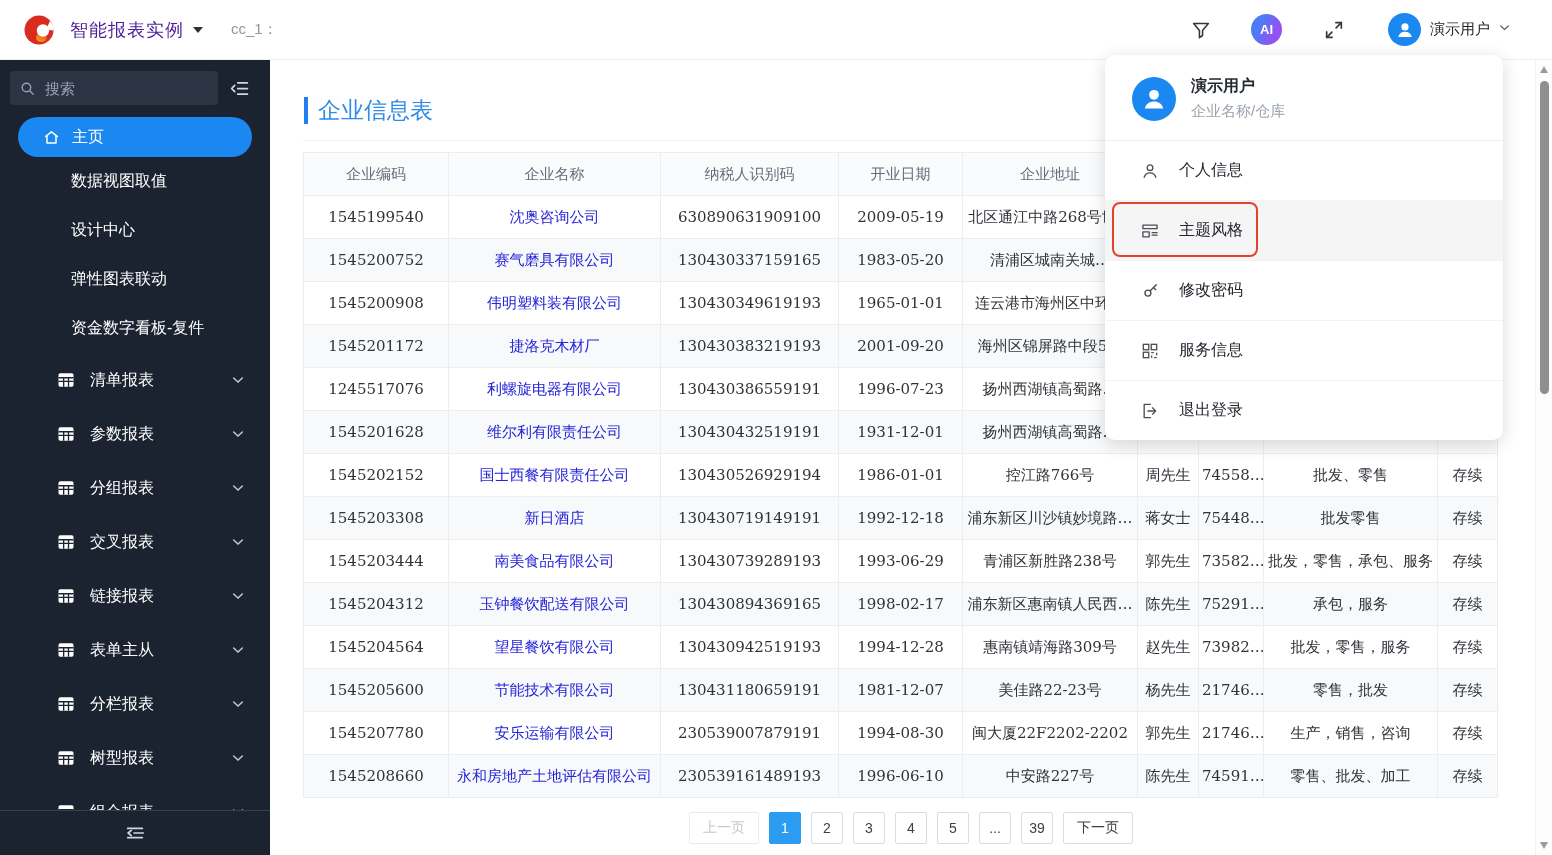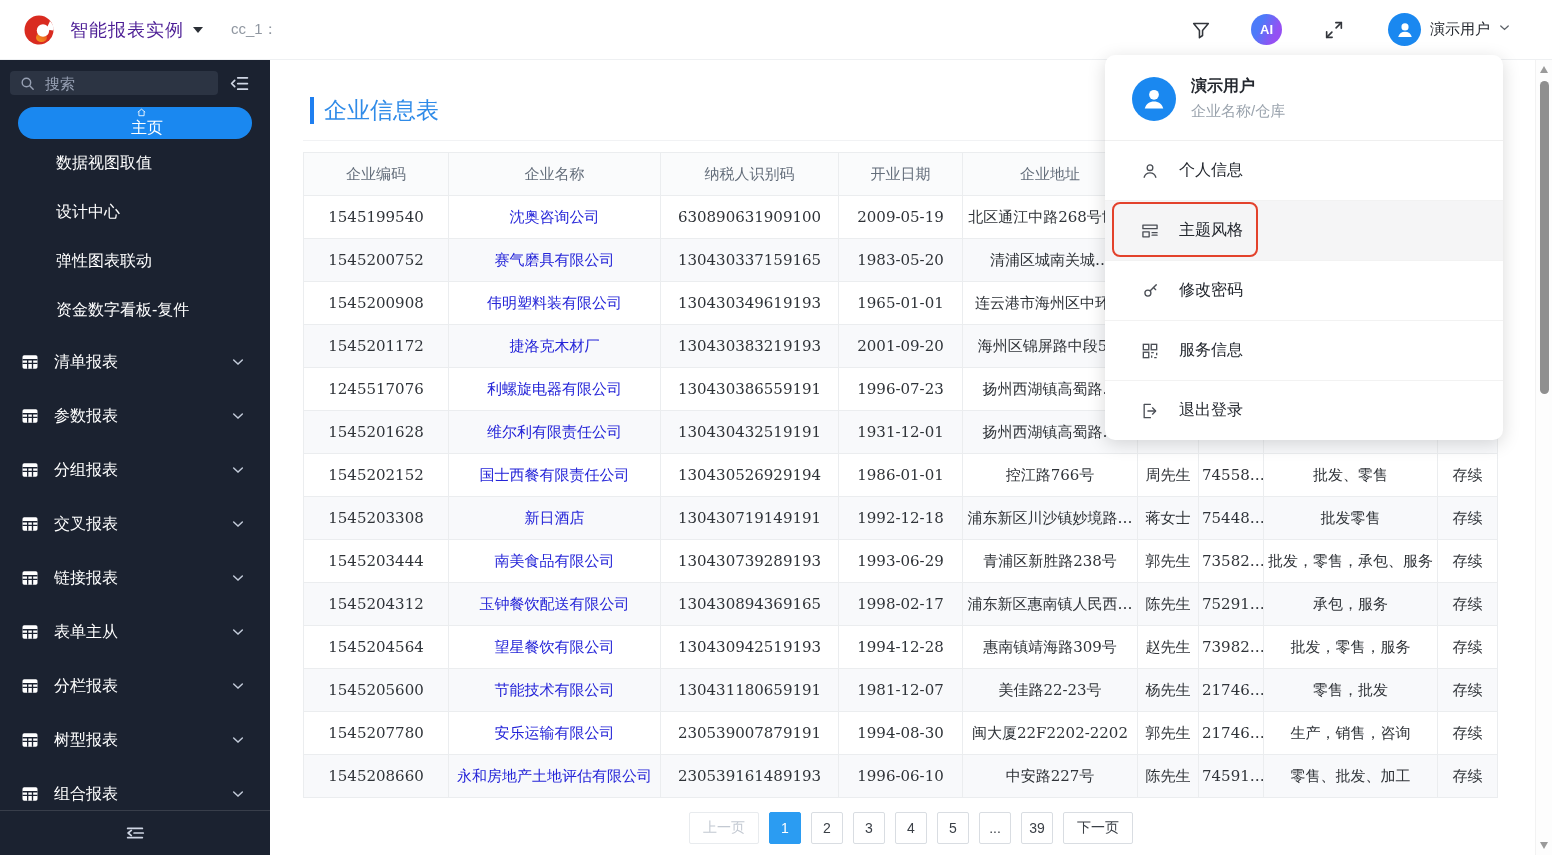--- a/index.html
+++ b/index.html
@@ -23,40 +23,40 @@
   .user-chip{display:flex;align-items:center;margin-left:30px;cursor:pointer;}
   .avatar-sm{width:33px;height:33px;border-radius:50%;background:#1a88f0;display:flex;
              align-items:center;justify-content:center;}
   .user-name{font-size:15px;color:#23272e;margin-left:9px;}
   .chev-sm{margin-left:7px;}
 
   
   .sidebar{position:absolute;top:60px;left:0;width:270px;height:795px;background:#1b2230;
            z-index:4;overflow:hidden;}
   .search-row{display:flex;align-items:center;padding:11px 10px 4px 10px;}
-  .search-box{width:208px;height:24px;background:#2c3443;border-radius:4px;display:flex;align-items:center;}
+  .search-box{width:208px;height:34px;background:#2c3443;border-radius:4px;display:flex;align-items:center;}
   .search-box svg{margin:0 7px 0 9px;}
   .search-input{background:transparent;border:none;outline:none;color:#cfd6e4;font-size:15px;width:150px;
                 font-family:"Liberation Sans",sans-serif;}
   .search-input::placeholder{color:#97a0b3;}
   .collapse-btn{margin-left:11px;cursor:pointer;display:flex;}
   .nav{margin-top:8px;}
-  .nav-home{margin:0 18px;height:32px;border-radius:20px;background:#1a88f0;color:#fff;display:flex;
-            align-items:center;padding-left:24px;font-size:16px;cursor:pointer;flex-direction:column;}
+  .nav-home{margin:0 18px;height:40px;border-radius:20px;background:#1a88f0;color:#fff;display:flex;
+            align-items:center;padding-left:24px;font-size:16px;cursor:pointer;}
   .nav-home svg{margin-right:11px;}
-  .nav-text-item{height:49px;display:flex;align-items:center;padding-left:56px;color:#fff;font-size:16px;cursor:pointer;}
-  .nav-group-item{height:54px;display:flex;align-items:center;padding:0 24px 0 20px;color:#fff;font-size:16px;cursor:pointer;}
+  .nav-text-item{height:49px;display:flex;align-items:center;padding-left:71px;color:#fff;font-size:16px;cursor:pointer;}
+  .nav-group-item{height:54px;display:flex;align-items:center;padding:0 24px 0 56px;color:#fff;font-size:16px;cursor:pointer;}
   .nav-group-item .gicon{margin-right:14px;display:flex;}
   .nav-group-item .chev{margin-left:auto;display:flex;}
   .sidebar-footer{position:absolute;bottom:0;left:0;right:0;height:44px;border-top:1px solid rgba(255,255,255,.13);
                   display:flex;align-items:center;justify-content:center;cursor:pointer;background:#1b2230;}
 
   
   .main{position:absolute;top:60px;left:270px;width:1282px;height:795px;background:#fff;}
-  .page-title-wrap{position:absolute;top:35px;left:40px;display:flex;align-items:center;}
+  .page-title-wrap{position:absolute;top:35px;left:34px;display:flex;align-items:center;}
   .title-bar{width:4px;height:27px;background:#1f7ff0;margin-right:10px;}
   .page-title{font-family:"DejaVu Serif",serif;font-size:23px;color:#2f8be8;}
   .title-divider{position:absolute;top:80px;left:33px;width:1197px;height:1px;background:#f1f2f4;}
 
   table.grid{position:absolute;top:92px;left:33px;width:1194px;border-collapse:collapse;table-layout:fixed;
              font-family:"DejaVu Serif",serif;font-size:15px;color:#2f3338;}
   .grid th,.grid td{border:1px solid #ebedef;height:43px;text-align:center;overflow:hidden;
                     white-space:nowrap;padding:0 3px;box-sizing:border-box;font-weight:400;}
   .grid th{background:#fafbfc;color:#646e7b;}
   .grid tbody tr:nth-child(even){background:#f8f9fb;}

